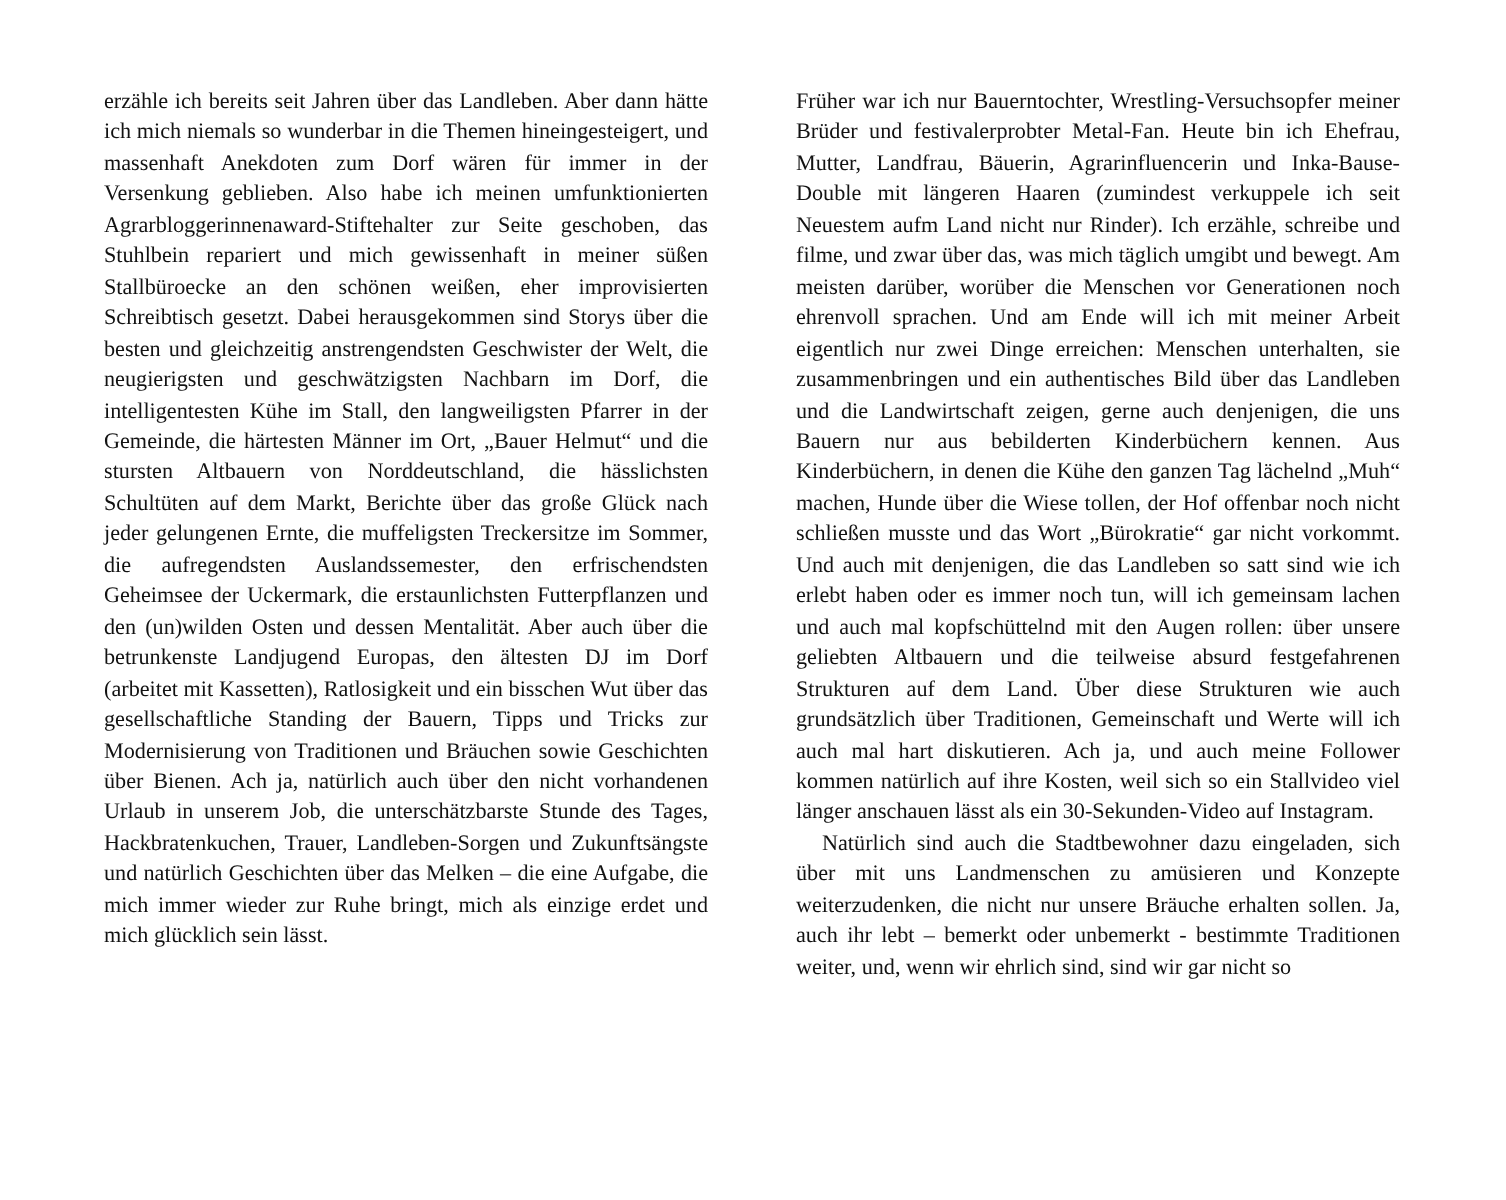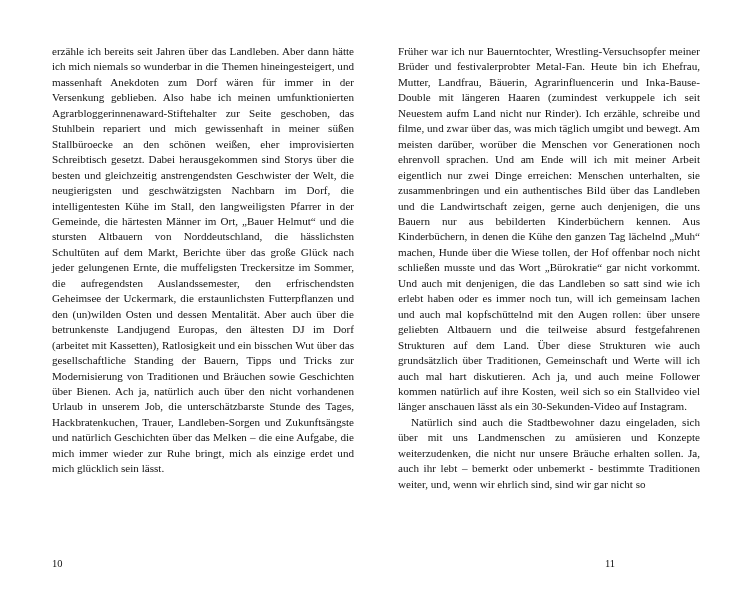--- a/index.html
+++ b/index.html
@@ -69,17 +69,13 @@
       <p>erzähle ich bereits seit Jahren über das Landleben. Aber dann hätte ich mich niemals so wunderbar in die Themen hineingesteigert, und massenhaft Anekdoten zum Dorf wären für immer in der Versenkung geblieben. Also habe ich meinen umfunktionierten Agrarbloggerinnenaward-Stiftehalter zur Seite geschoben, das Stuhlbein repariert und mich gewissenhaft in meiner süßen Stallbüroecke an den schönen weißen, eher improvisierten Schreibtisch gesetzt. Dabei herausgekommen sind Storys über die besten und gleichzeitig anstrengendsten Geschwister der Welt, die neugierigsten und geschwätzigsten Nachbarn im Dorf, die intelligentesten Kühe im Stall, den langweiligsten Pfarrer in der Gemeinde, die härtesten Männer im Ort, „Bauer Helmut“ und die stursten Altbauern von Norddeutschland, die hässlichsten Schultüten auf dem Markt, Berichte über das große Glück nach jeder gelungenen Ernte, die muffeligsten Treckersitze im Sommer, die aufregendsten Auslandssemester, den erfrischendsten Geheimsee der Uckermark, die erstaunlichsten Futterpflanzen und den (un)wilden Osten und dessen Mentalität. Aber auch über die betrunkenste Landjugend Europas, den ältesten DJ im Dorf (arbeitet mit Kassetten), Ratlosigkeit und ein bisschen Wut über das gesellschaftliche Standing der Bauern, Tipps und Tricks zur Modernisierung von Traditionen und Bräuchen sowie Geschichten über Bienen. Ach ja, natürlich auch über den nicht vorhandenen Urlaub in unserem Job, die unterschätzbarste Stunde des Tages, Hackbratenkuchen, Trauer, Landleben-Sorgen und Zukunftsängste und natürlich Geschichten über das Melken – die eine Aufgabe, die mich immer wieder zur Ruhe bringt, mich als einzige erdet und mich glücklich sein lässt.</p>
     </div>
 
     <div class="col">
       <p>Früher war ich nur Bauerntochter, Wrestling-Versuchsopfer meiner Brüder und festivalerprobter Metal-Fan. Heute bin ich Ehefrau, Mutter, Landfrau, Bäuerin, Agrarinfluencerin und Inka-Bause-Double mit längeren Haaren (zumindest verkuppele ich seit Neuestem aufm Land nicht nur Rinder). Ich erzähle, schreibe und filme, und zwar über das, was mich täglich umgibt und bewegt. Am meisten darüber, worüber die Menschen vor Generationen noch ehrenvoll sprachen. Und am Ende will ich mit meiner Arbeit eigentlich nur zwei Dinge erreichen: Menschen unterhalten, sie zusammenbringen und ein authentisches Bild über das Landleben und die Landwirtschaft zeigen, gerne auch denjenigen, die uns Bauern nur aus bebilderten Kinderbüchern kennen. Aus Kinderbüchern, in denen die Kühe den ganzen Tag lächelnd „Muh“ machen, Hunde über die Wiese tollen, der Hof offenbar noch nicht schließen musste und das Wort „Bürokratie“ gar nicht vorkommt. Und auch mit denjenigen, die das Landleben so satt sind wie ich erlebt haben oder es immer noch tun, will ich gemeinsam lachen und auch mal kopfschüttelnd mit den Augen rollen: über unsere geliebten Altbauern und die teilweise absurd festgefahrenen Strukturen auf dem Land. Über diese Strukturen wie auch grundsätzlich über Traditionen, Gemeinschaft und Werte will ich auch mal hart diskutieren. Ach ja, und auch meine Follower kommen natürlich auf ihre Kosten, weil sich so ein Stallvideo viel länger anschauen lässt als ein 30-Sekunden-Video auf Instagram.</p>
       <p>Natürlich sind auch die Stadtbewohner dazu eingeladen, sich über mit uns Landmenschen zu amüsieren und Konzepte weiterzudenken, die nicht nur unsere Bräuche erhalten sollen. Ja, auch ihr lebt – bemerkt oder unbemerkt - bestimmte Traditionen weiter, und, wenn wir ehrlich sind, sind wir gar nicht so</p>
     </div>
 
   </div>
 
-  <div class="footer">
-    <span class="folio left">10</span>
-    <span class="folio right">11</span>
-  </div>
 </div>
 
 </body></html>

